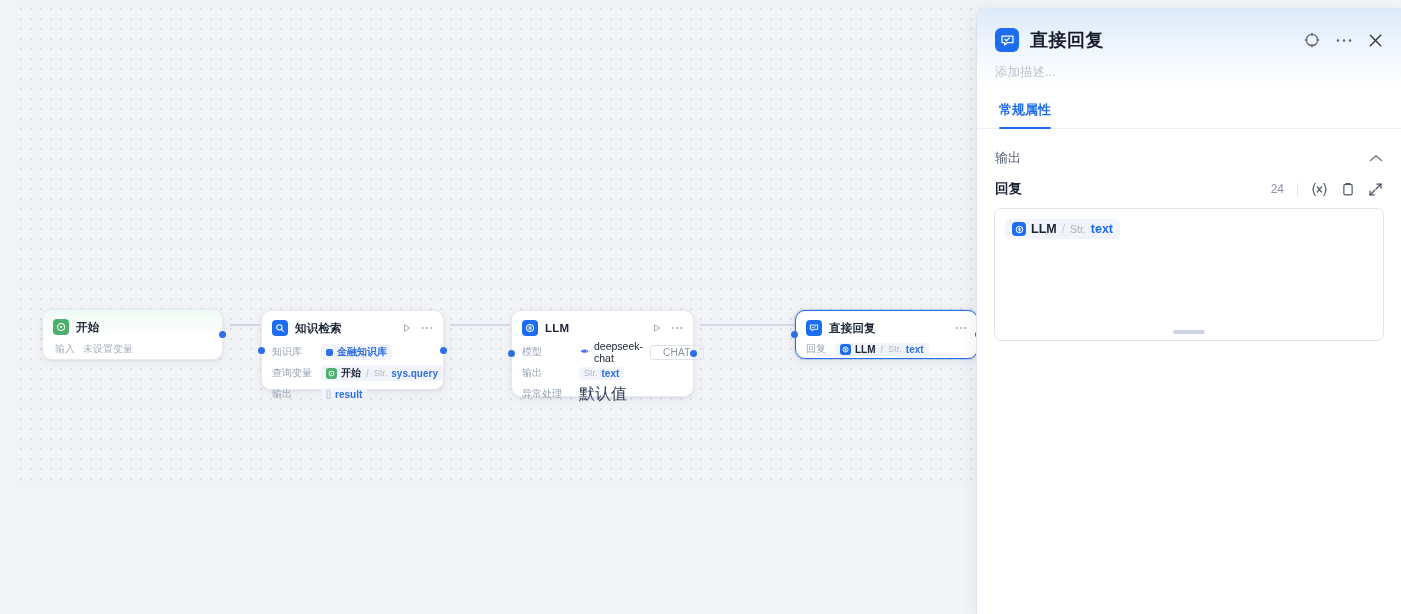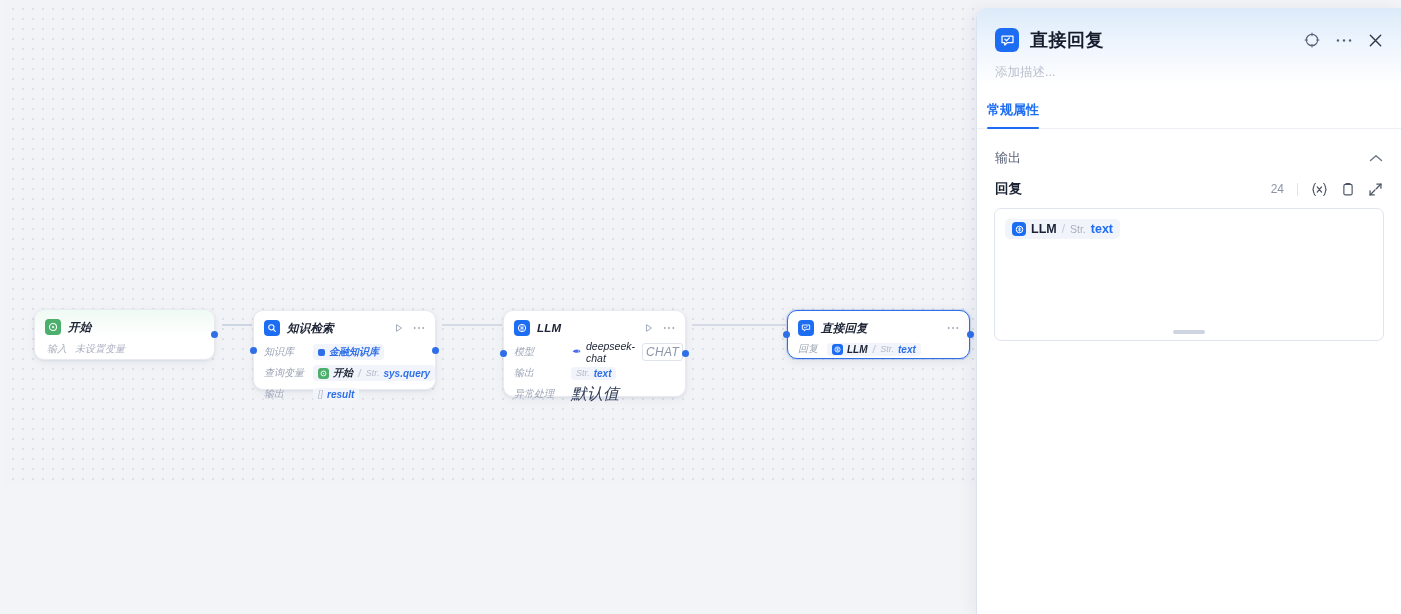--- a/index.html
+++ b/index.html
@@ -6,27 +6,26 @@
   html, body {
     width: 1401px; height: 614px;
     overflow: hidden;
     font-family: "Liberation Sans", "DejaVu Sans", sans-serif;
     background: #f2f4f7;
   }
   .app { position: relative; width: 1401px; height: 614px; }
 
   
   .canvas {
-    position: absolute; left: 4px; top: 0;
+    position: absolute; left: 12px; top: 0;
     width: 976px; height: 486px;
     background-color: #f1f3f7;
     background-image: radial-gradient(circle, #dcdfe8 1px, transparent 1.1px);
     background-size: 10px 10px;
     background-position: 4px 4px;
-    font-style: italic;
   }
 
   
   .edges { position: absolute; left: 0; top: 0; width: 976px; height: 614px; pointer-events: none; }
 
   
   .node {
     position: absolute;
     background: #ffffff;
     border-radius: 10px;
@@ -73,21 +72,21 @@
     padding: 1px 5px; font-size: 10px; color: #2e6fe8; font-weight: bold;
     white-space: nowrap;
   }
   .vtype { color: #b3bac7; font-size: 9px; font-weight: normal; }
   .vslash { color: #c7ccd8; font-size: 10px; padding: 0 1px; }
   .vname { color: #2e6fe8; font-weight: bold; font-size: 10px; }
   .sq { width: 7px; height: 7px; border-radius: 2px; background: #2e6fe8; display: inline-block; }
   .mini-ico { width: 11px; height: 11px; border-radius: 3px; display: inline-flex; align-items: center; justify-content: center; flex: 0 0 auto; }
   .badge {
     border: 1px solid #dfe3ec; border-radius: 3px; color: #8c95a6;
-    font-size: 12px; padding: 1px 3px; letter-spacing: .3px;
+    font-size: 10px; padding: 1px 12px; letter-spacing: .3px;
     margin-left: 3px;
   }
   .dot {
     position: absolute; width: 7px; height: 7px; border-radius: 50%;
     background: #2e6fe8; top: 50%; margin-top: -3.5px;
   }
 
   
   .node-start {
     background: linear-gradient(180deg,#effaf3 0%,#ffffff 55%);
@@ -114,21 +113,21 @@
     padding: 20px 18px 0 18px;
   }
   .p-ico {
     width: 24px; height: 24px; border-radius: 6px; background: #1d6df2;
     display: flex; align-items: center; justify-content: center; flex: 0 0 auto;
   }
   .p-title { font-size: 18px; font-weight: bold; color: #151c2c; letter-spacing: .5px; }
   .p-acts { margin-left: auto; display: flex; align-items: center; gap: 16px; color: #59637a; }
   .p-acts .a { cursor: pointer; display: flex; align-items: center; }
   .p-desc { padding: 12px 18px 0 18px; font-size: 12.5px; color: #b9bfcc; }
-  .p-tabs { padding: 20px 18px 0 10px; display: flex; gap: 22px; border-bottom: 1px solid #edeff4; }
+  .p-tabs { padding: 20px 18px 0 22px; display: flex; gap: 22px; border-bottom: 1px solid #edeff4; }
   .tab {
     font-size: 13px; padding-bottom: 9px; color: #7b8499; cursor: pointer;
     position: relative; font-weight: bold;
   }
   .tab.active { color: #1d6df2; }
   .tab.active::after {
     content: ""; position: absolute; left: 0; right: 0; bottom: -1px;
     height: 2px; background: #1d6df2; border-radius: 2px;
   }
   .sec-head {

